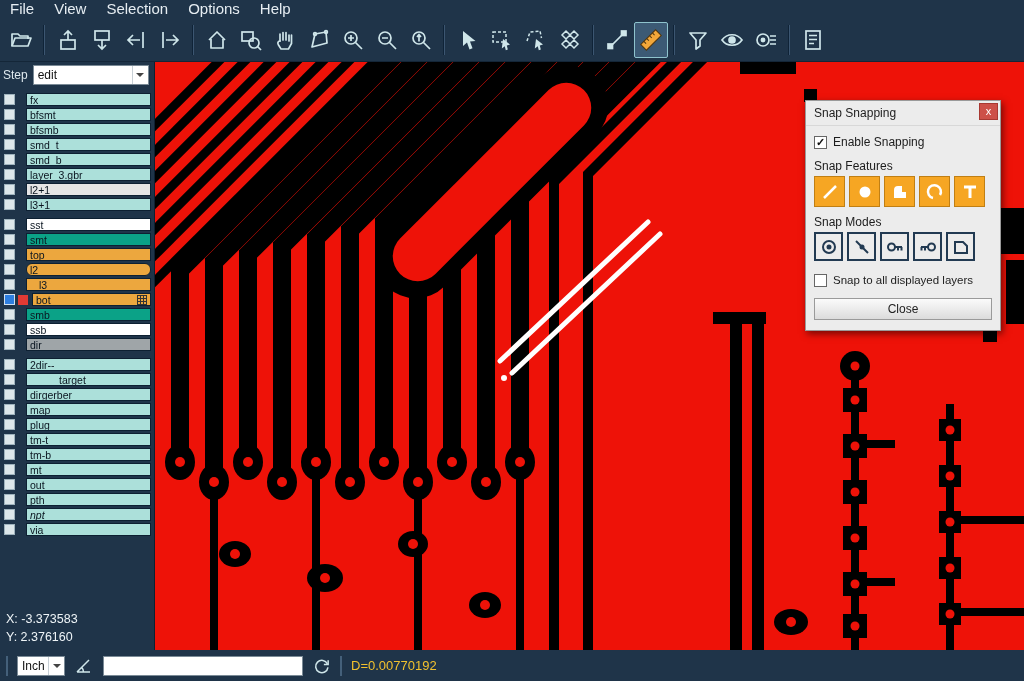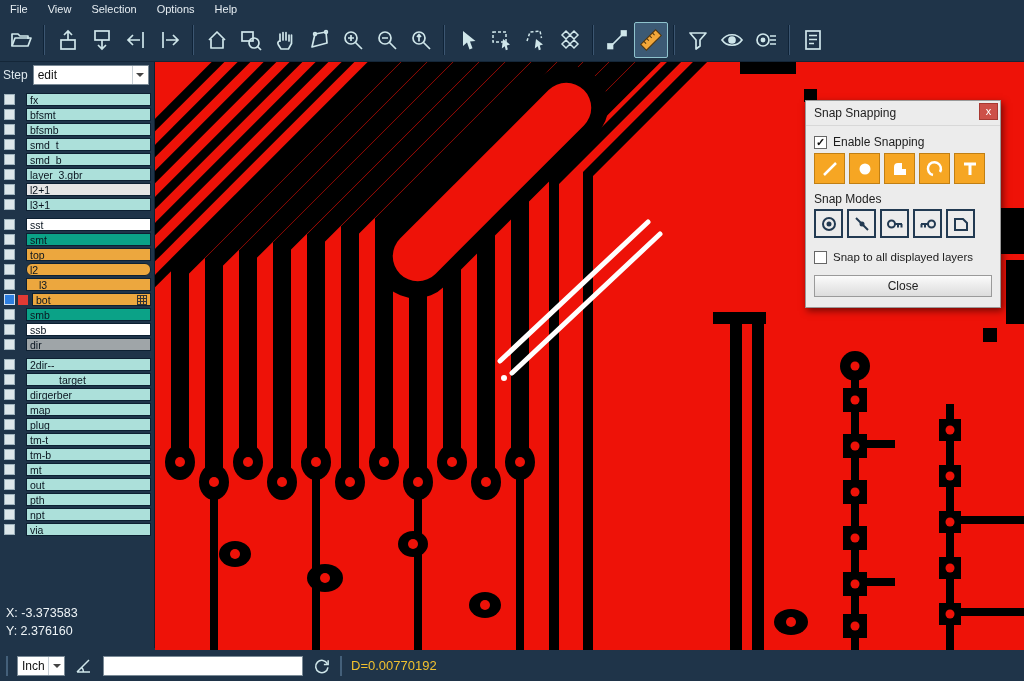--- a/index.html
+++ b/index.html
@@ -1,31 +1,31 @@
 <!DOCTYPE html>
 <html><head>
 <meta charset="utf-8">
 <style>
 *{box-sizing:border-box;margin:0;padding:0}
 html,body{width:1024px;height:681px}
 body{font-family:"Liberation Sans",sans-serif;background:#1f3449;overflow:hidden;position:relative}
 .app{position:absolute;inset:0;width:1024px;height:681px;background:#1f3449}
 
 
-.menubar{position:absolute;top:0;left:0;right:0;height:18px;display:flex;align-items:center;color:#e6edf2;font-size:11px}
+.menubar{position:absolute;top:0;left:0;right:0;height:18px;display:flex;align-items:center;color:#e6edf2;font-size:15px}
 .menu-item{padding:0 10px;height:18px;line-height:18px;cursor:default}
 
 
 .toolbar{position:absolute;top:18px;left:0;right:0;height:44px;display:flex;align-items:center;padding-left:4px;border-bottom:1px solid #142638}
 .tbtn{width:34px;height:36px;display:flex;align-items:center;justify-content:center;border:1px solid transparent;border-radius:2px;flex:none}
 .tbtn.active{background:#3c5a75;border-color:#8fc3cd}
 .tsep{width:3px;height:30px;margin:0 5px;background:linear-gradient(to right,#0f2337 0 1px,#3c5671 1px 2px,rgba(0,0,0,0) 2px);flex:none}
 
 
-.sidebar{position:absolute;top:62px;left:0;width:155px;bottom:33px;background:#1f3449;border-right:1px solid #0d2032}
+.sidebar{position:absolute;top:62px;left:0;width:155px;bottom:27px;background:#1f3449;border-right:1px solid #0d2032}
 .step-row{display:flex;align-items:center;height:26px;padding-left:3px;color:#dfe9ee;font-size:12px;gap:5px}
 .combo{background:#fff;border:1px solid #7a8a96;height:20px;display:flex;align-items:center;font-size:12px;color:#111}
 .combo .txt{flex:1;padding-left:4px;overflow:hidden;white-space:nowrap}
 .combo .arr{width:16px;height:100%;display:flex;align-items:center;justify-content:center;border-left:1px solid #c8d0d6}
 .combo .arr::after{content:"";border:4px solid rgba(0,0,0,0);border-top-color:#444;margin-top:4px}
 #step-combo{width:116px}
 #layer-list{margin-top:4px}
 .layer-row{display:flex;align-items:center;height:15px;padding-left:4px}
 .layer-cb{width:11px;height:11px;background:#dde7ea;border:1px solid #9fb3bd;flex:none}
 .layer-row.selected .layer-cb{background:#2d7ee0;border-color:#cfe0f0}
@@ -513,21 +513,21 @@
 
     <span class="layer-label" style="background: rgb(172, 224, 218);">
       <span class="lbl-txt">pth</span>
 
     </span>
   </div>
 
   <div class="layer-row">
     <span class="layer-cb"></span>
 
-    <span class="layer-label" style="background: rgb(172, 224, 218);">
+    <span class="layer-label" style="background: rgb(172, 224, 218); font-style: italic;">
       <span class="lbl-txt">npt</span>
 
     </span>
   </div>
 
   <div class="layer-row">
     <span class="layer-cb"></span>
 
     <span class="layer-label" style="background: rgb(172, 224, 218);">
       <span class="lbl-txt">via</span>
@@ -681,20 +681,21 @@
   <div class="dialog">
     <div class="dlg-title">
       <span>Snap Snapping</span>
       <span class="dlg-close">x</span>
     </div>
     <div class="dlg-body">
       <div class="chk-row">
         <span class="chk">✓</span>
         <span>Enable Snapping</span>
       </div>
+      <div class="sec-label">Snap Features</div>
       <div class="btn-row">
         <div class="fbtn">
             <svg width="20" height="20" viewBox="0 0 20 20">
               <path d="M4 16 L16 4" stroke="#fff" stroke-width="2.5" fill="none"></path>
             </svg>
           </div>
         <div class="fbtn">
             <svg width="20" height="20" viewBox="0 0 20 20">
               <circle cx="10" cy="10" r="5.5" fill="#fff"></circle>
             </svg>

